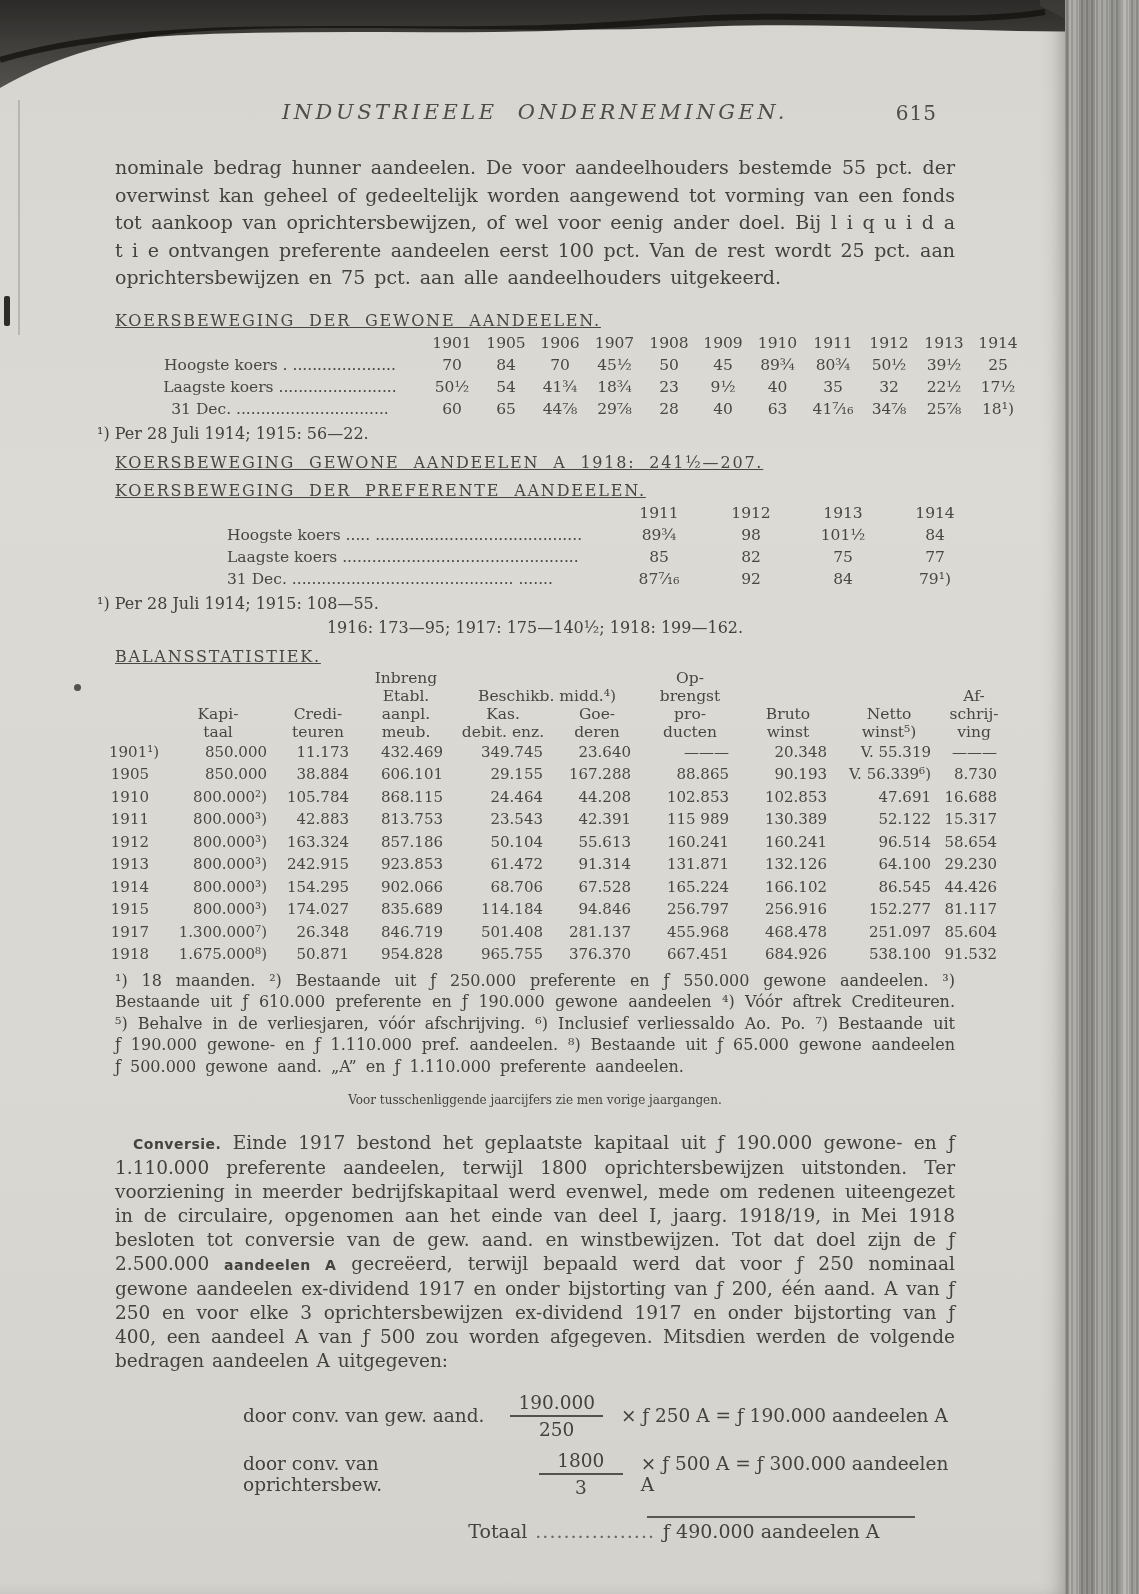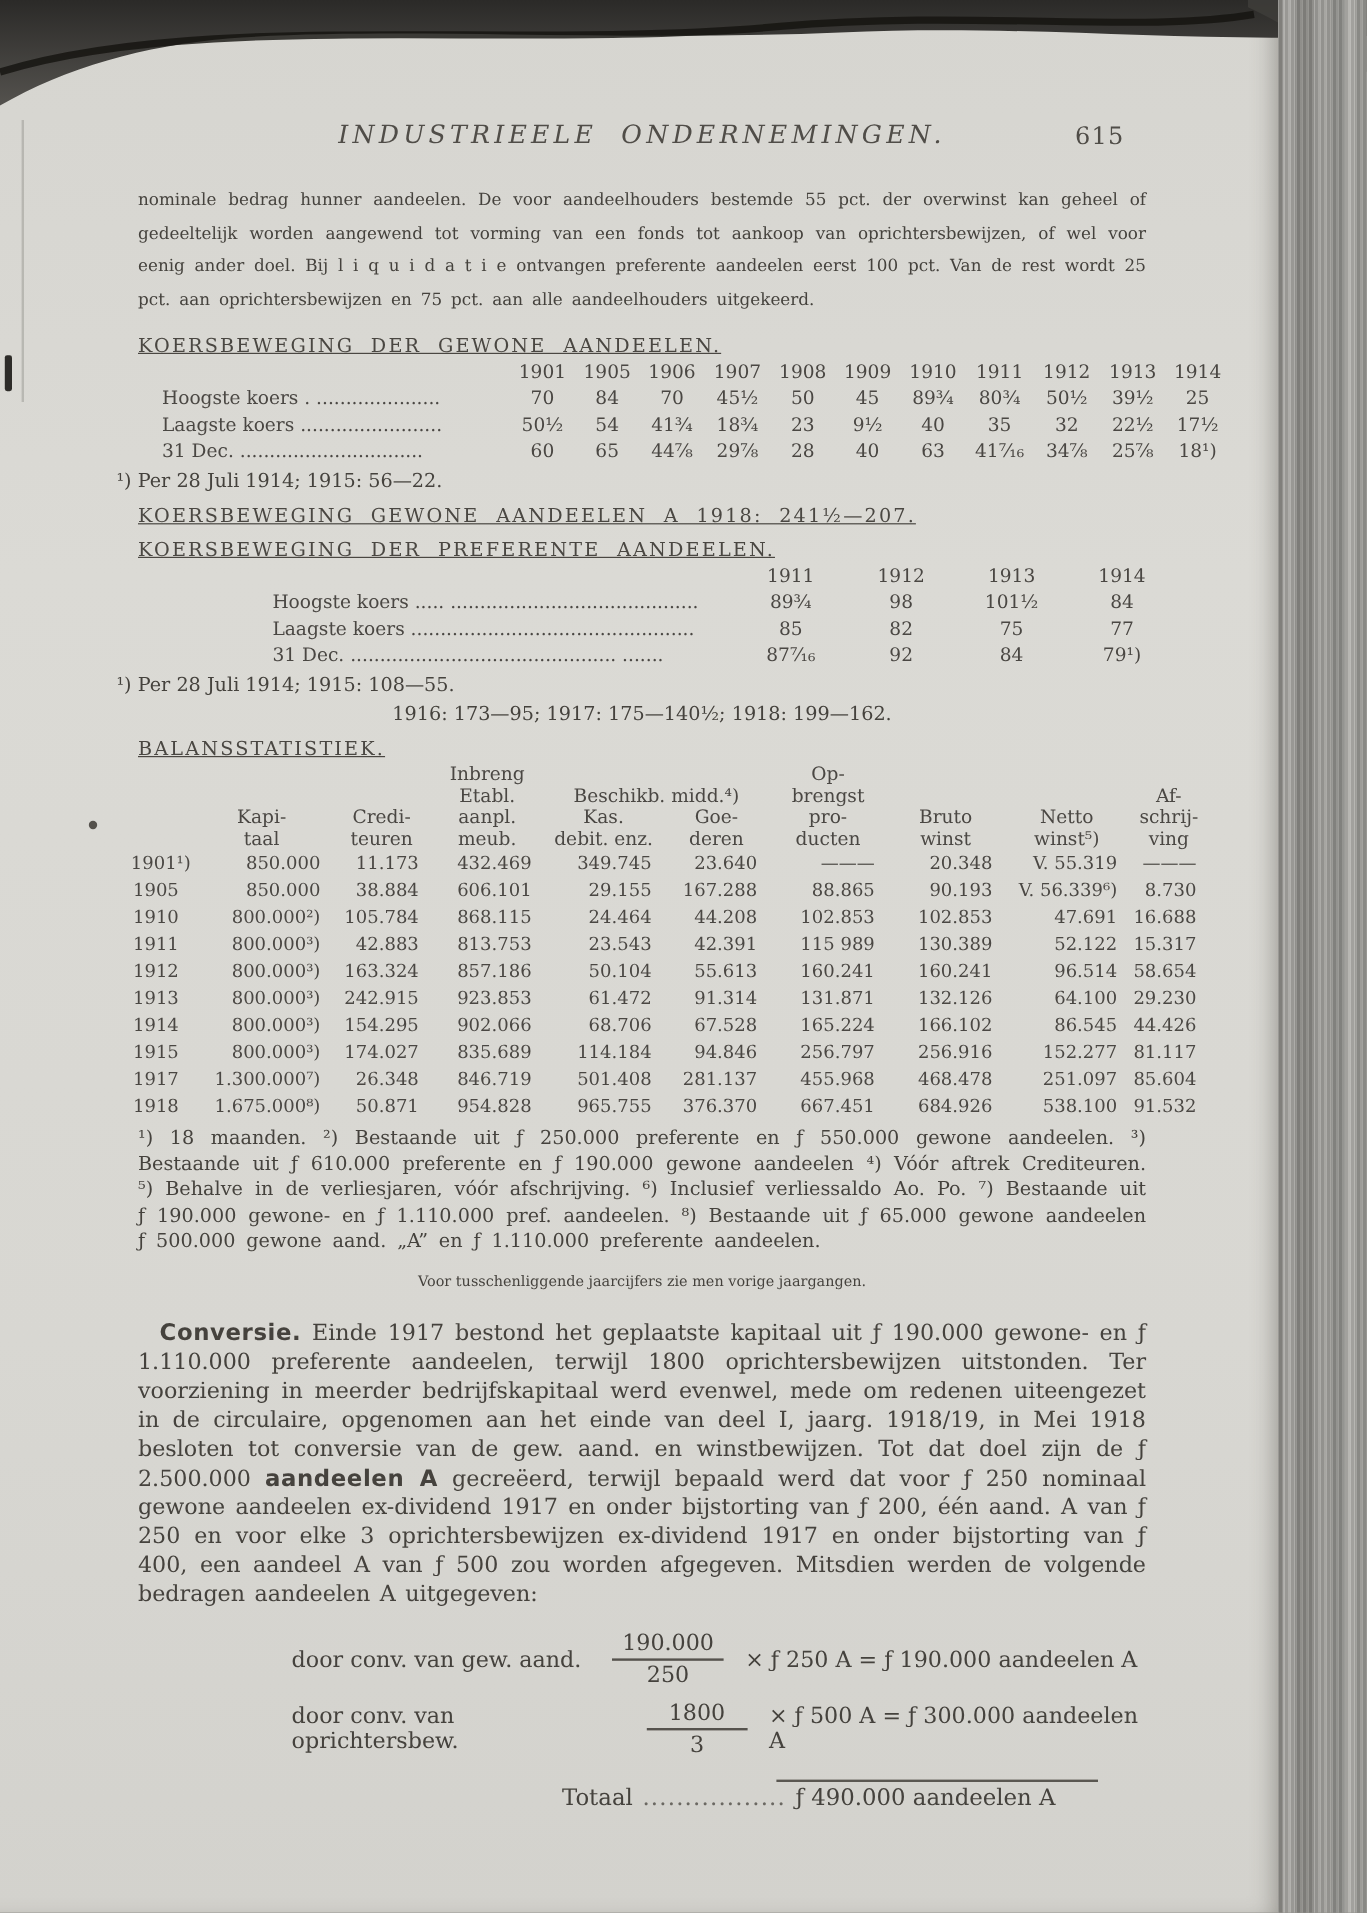--- a/index.html
+++ b/index.html
@@ -24,45 +24,45 @@
   .topband{position:absolute;left:0;top:0;width:1139px;height:96px;pointer-events:none;}
   .crease{position:absolute;left:18px;top:100px;width:2px;height:235px;background:rgba(110,108,102,.30);}
   .margin-tick{position:absolute;left:4px;top:296px;width:6px;height:30px;background:#2e2c29;border-radius:2px;}
   .margin-star{position:absolute;left:74px;top:684px;width:7px;height:7px;border-radius:50%;background:#55524d;}
 
   
   .content{position:absolute;left:115px;top:28px;width:840px;}
   .runhead{position:relative;margin-top:72px;text-align:center;
     font-style:italic;font-size:21px;letter-spacing:3.5px;word-spacing:10px;color:#504d48;}
   .pagenum{position:absolute;right:18px;top:1px;font-style:normal;letter-spacing:1px;font-size:20px;}
-  .intro{margin-top:30px;font-size:14px;line-height:27.5px;text-align:justify;word-spacing:3px;}
+  .intro{margin-top:30px;font-size:19px;line-height:27.5px;text-align:justify;word-spacing:3px;}
 
   .shead{margin-top:14px;font-size:16px;letter-spacing:1.8px;word-spacing:7px;color:#4a4742;text-decoration:underline;}
   .shead.tight{margin-top:9px;}
 
   table{border-collapse:collapse;table-layout:fixed;color:#4a4743;}
   td{padding:1px 0;text-align:center;white-space:nowrap;overflow:hidden;font-size:15.5px;line-height:20px;}
   .ktable1{margin-left:18px;width:892px;margin-top:2px;}
-  .ktable1 td:first-child{text-align:left;padding-left:2px;}
+  .ktable1 td:first-child{text-align:center;padding-left:2px;}
   .ktable2{margin-left:110px;width:756px;margin-top:2px;}
   .ktable2 td:first-child{text-align:left;padding-left:2px;}
 
   .fnote{margin-top:3px;margin-left:-18px;font-size:16px;line-height:21px;}
   .fnote.center{text-align:center;margin-left:0;}
 
   .btable{margin-left:-20px;width:912px;margin-top:3px;}
   .btable thead td{white-space:pre-line;vertical-align:bottom;font-size:15.5px;line-height:18px;padding:0;}
   .btable tbody td{font-size:15px;line-height:20.5px;text-align:right;padding-right:10px;}
   .btable tbody td:first-child{text-align:right;padding-left:14px;}
 
   .bfoot{margin-top:4px;font-size:16px;line-height:21.5px;text-align:justify;word-spacing:4px;}
   .bnote{margin-top:8px;text-align:center;font-size:12px;}
 
   .conv{margin-top:24px;font-size:18.5px;line-height:24px;text-align:justify;word-spacing:2px;text-indent:18px;}
-  .conv b{font-family:"DejaVu Sans","Liberation Sans",sans-serif;font-size:19px;letter-spacing:.5px;}
+  .conv b{font-family:"DejaVu Sans","Liberation Sans",sans-serif;font-size:14px;letter-spacing:.5px;}
 
   .formula{display:flex;align-items:center;margin-left:128px;margin-top:10px;font-size:18.5px;}
   .formula .flabel{margin-right:26px;}
   .frac{display:inline-block;text-align:center;min-width:84px;}
   .frac .num{display:block;padding:0 8px 2px;}
   .frac .den{display:block;border-top:2px solid #55524d;padding:2px 8px 0;}
   .formula .frest{margin-left:18px;}
 
   .totals{margin-top:18px;padding-right:40px;font-size:19px;}
   .rule{margin-left:auto;width:268px;border-top:2px solid #5a5751;}

